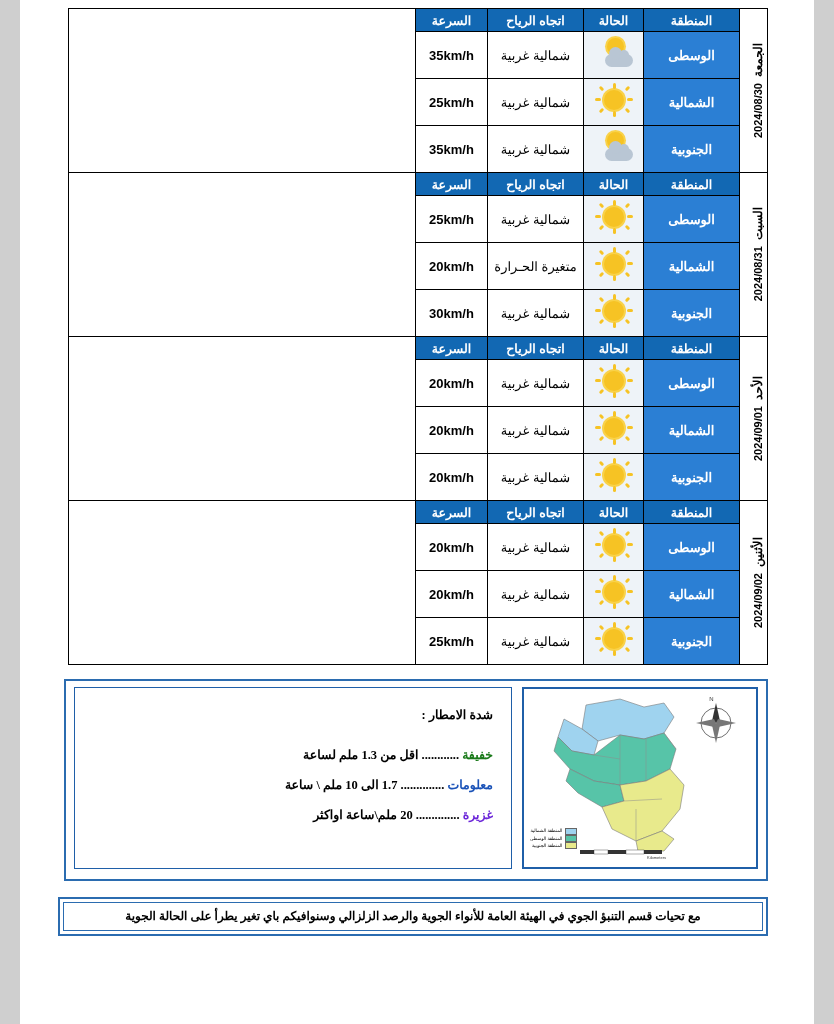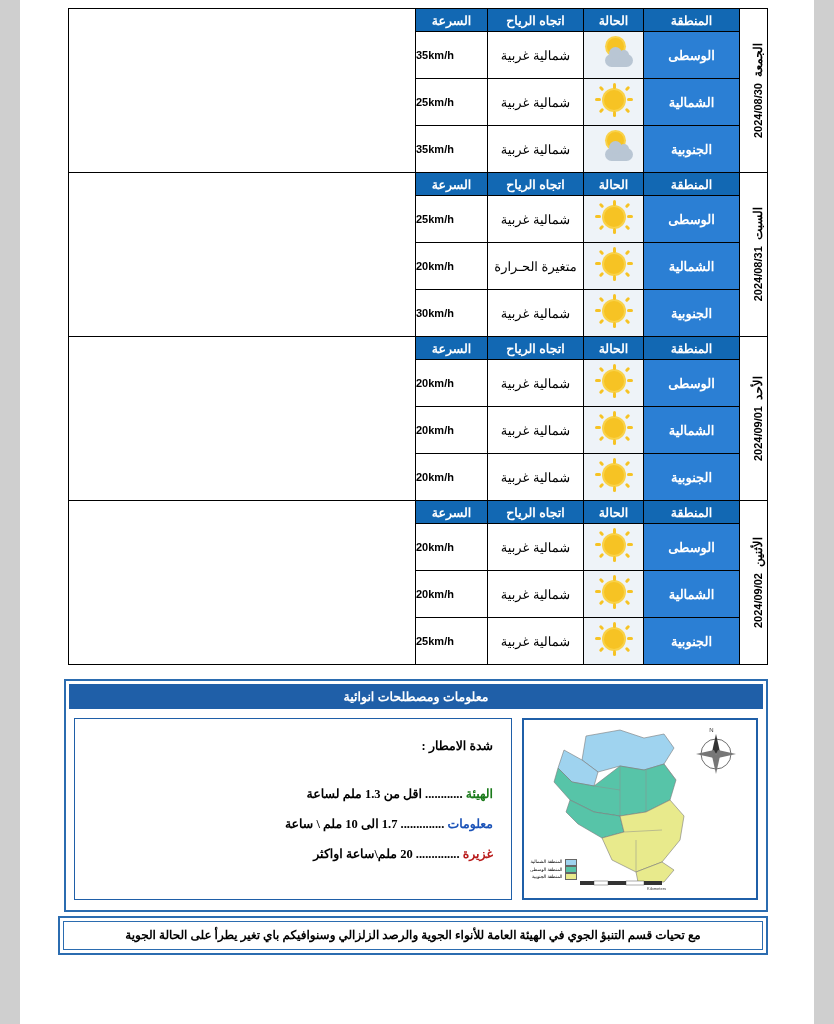--- a/index.html
+++ b/index.html
@@ -52,21 +52,22 @@
     text-align:center;
     width:60px;
   }
   .dir{
     text-align:center;
     font-size:13px;
     width:96px;
     background:#ffffff;
   }
   .spd{
-    font-size:11px;
+    text-align:center;
+    font-size:13px;
     font-weight:bold;
     width:72px;
     background:#ffffff;
     font-family:"Liberation Sans", sans-serif;
     direction:ltr;
     margin-top:24px;
   }
   .desc{
     text-align:justify;
     text-align-last:center;
@@ -147,27 +148,27 @@
   }
   .legendbox{
     flex:1 1 auto;
     border:1px solid #1f5fa8;
     padding:12px 18px;
     font-size:12.5px;
     line-height:2.4;
     font-weight:bold;
     font-family:"Liberation Serif", serif;
   }
-  .legendbox .ltitle{font-size:12.5px;margin-bottom:18px;}
+  .legendbox .ltitle{font-size:12.5px;margin-bottom:10px;}
   .k-light{color:#1a7a1a;}
   .k-mid{color:#1b53b8;}
-  .k-heavy{color:#b91c1c;}
+  .k-heavy{color:#6d28d9;}
 
   .footer{
-    margin-top:4px;
+    margin-top:16px;
     width:700px;
     border:2px solid #2b6cb0;
     background:#ffffff;
     padding:3px;
   }
   .footer .fbar{
     border:1px solid #2b6cb0;
     text-align:center;
     font-size:12px;
     font-weight:bold;
@@ -317,21 +318,20 @@
           <tr>
             <td class="region">الجنوبية</td>
             <td class="cond"><span class="wicon"><span class="sun" style="left:11px;top:7px;"></span><span class="ray" style="left:20px;top:0px;width:3px;height:6px;"></span><span class="ray" style="left:20px;top:28px;width:3px;height:6px;"></span><span class="ray" style="left:2px;top:15px;width:6px;height:3px;"></span><span class="ray" style="left:34px;top:15px;width:6px;height:3px;"></span><span class="ray" style="left:6px;top:4px;width:5px;height:3px;transform:rotate(45deg)"></span><span class="ray" style="left:32px;top:4px;width:5px;height:3px;transform:rotate(-45deg)"></span><span class="ray" style="left:6px;top:26px;width:5px;height:3px;transform:rotate(-45deg)"></span><span class="ray" style="left:32px;top:26px;width:5px;height:3px;transform:rotate(45deg)"></span></span></td>
             <td class="dir">شمالية غربية</td>
             <td class="spd">25km/h</td>
           </tr>
         </tbody>
     </table>
 
     <div class="infobox">
-      <div class="infobar">معلومات ومصطلحات انوائية</div>
       <div class="inforow">
         <div class="mapbox">
           <svg class="mapsvg" width="228" height="174" viewBox="0 0 228 174">
             <rect x="0" y="0" width="228" height="174" fill="#ffffff"></rect>
 
             <path d="M62 16 L96 10 L120 18 L140 14 L150 28 L140 44 L120 50 L96 46 L74 52 L58 40 Z" fill="#9fd3ef" stroke="#7a7a7a" stroke-width="0.6"></path>
             <path d="M40 30 L58 40 L74 52 L70 66 L48 62 L34 48 Z" fill="#9fd3ef" stroke="#7a7a7a" stroke-width="0.6"></path>
 
             <path d="M34 48 L48 62 L70 66 L96 46 L120 50 L140 44 L152 60 L146 80 L122 92 L96 96 L70 92 L46 80 L30 62 Z" fill="#57c4a8" stroke="#7a7a7a" stroke-width="0.6"></path>
             <path d="M46 80 L70 92 L96 96 L100 112 L78 118 L54 104 L42 92 Z" fill="#57c4a8" stroke="#7a7a7a" stroke-width="0.6"></path>
@@ -380,21 +380,21 @@
               <rect x="64" y="2" width="18" height="4" fill="#333"></rect>
               <text x="0" y="11" font-size="4" fill="#333" font-family="Liberation Sans, sans-serif">0  50 100  200   300   400</text>
               <text x="86" y="11" font-size="4" fill="#333" font-family="Liberation Sans, sans-serif">Kilometers</text>
             </svg>
           </div>
         </div>
 
         <div class="legendbox">
           <div class="ltitle">شدة الامطار :</div>
           <div>
-            <span class="k-light">الهيئة</span>
+            <span class="k-light">خفيفة</span>
             <span>............</span>
             <span>اقل من 1.3  ملم لساعة</span>
           </div>
           <div>
             <span class="k-mid">معلومات</span>
             <span>..............</span>
             <span>1.7 الى 10 ملم \ ساعة</span>
           </div>
           <div>
             <span class="k-heavy">غزيرة</span>

